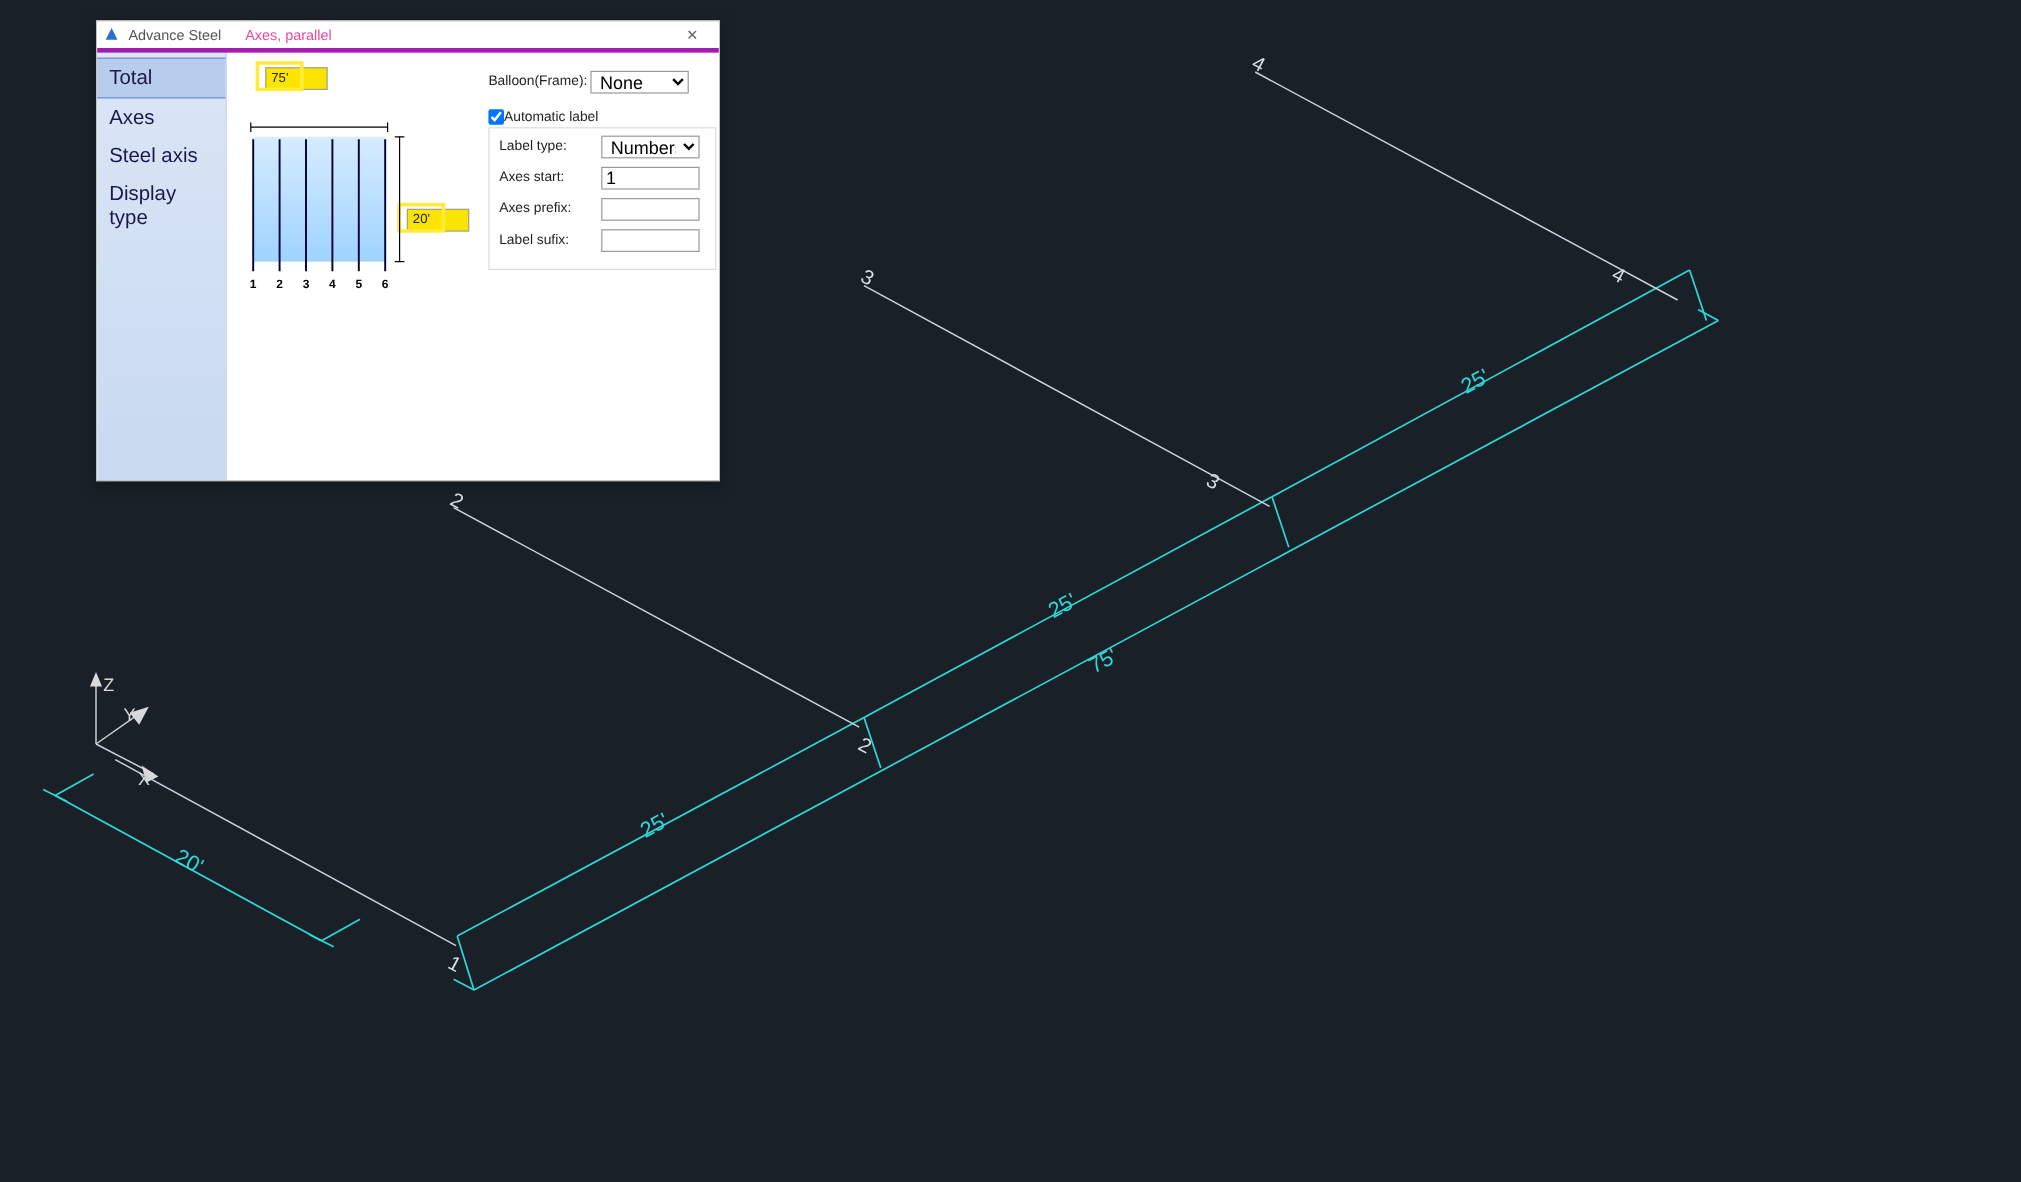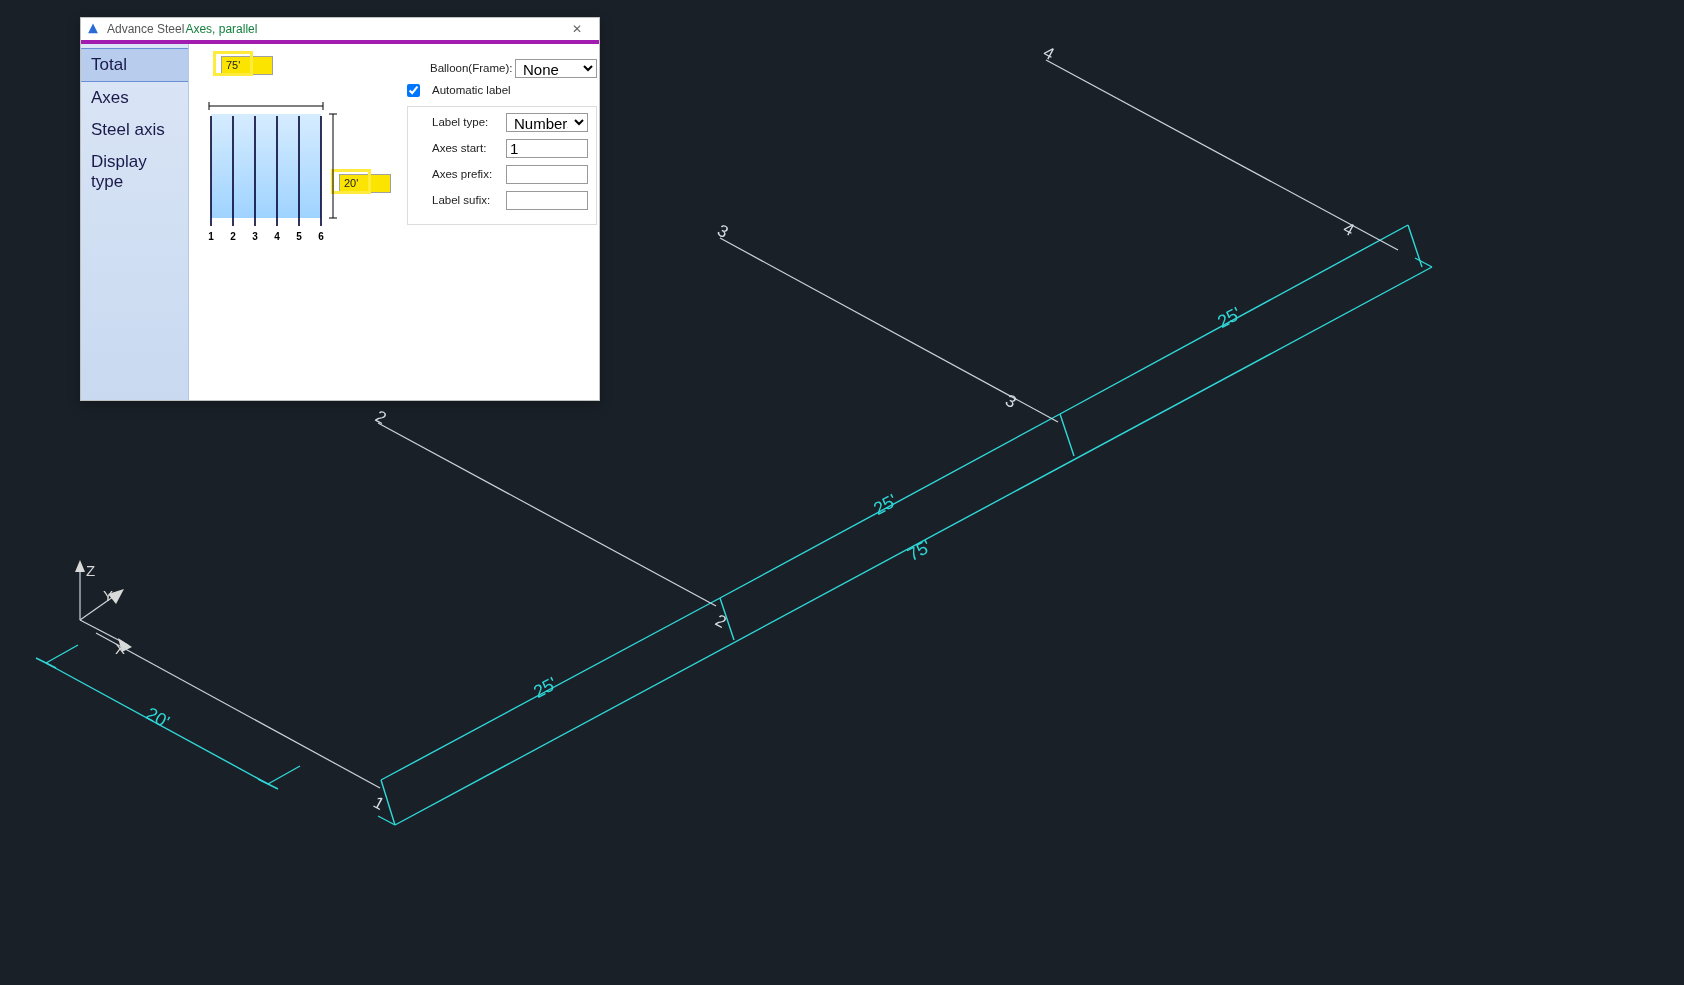--- a/index.html
+++ b/index.html
@@ -11,21 +11,21 @@
     background: #ffffff; border: 1px solid #c0c0c0;
     box-shadow: 0 4px 12px rgba(0,0,0,0.25);
   }
   .titlebar {
     height: 26px; background: #ffffff; display: flex; align-items: center;
     padding: 0 4px; border-bottom: 4px solid #a21caf; color: #5a5a5a; font-size: 12px;
   }
   .titlebar .app-icon { width: 16px; height: 16px; margin-right: 6px; display:flex; align-items:center; justify-content:center;}
   .titlebar .app-icon svg { width:14px; height:14px; }
   .titlebar .title-text { flex: 0 0 auto; color:#555; }
-  .titlebar .title-sub { margin-left: 1px; color:#15803d; }
+  .titlebar .title-sub { margin-left: 20px; color:#ec4899; }
   .titlebar .spacer { flex: 1 1 auto; }
   .titlebar .close-btn {
     width: 36px; height: 24px; display:flex; align-items:center; justify-content:center;
     color:#666; cursor:pointer;
   }
 
   .dlg-body { display:flex; height: calc(100% - 26px); }
   .sidebar {
     width: 108px; background: linear-gradient(#dbe6f6,#c8d9f0);
     border-right: 1px solid #b5c9e6; padding-top: 4px;
@@ -47,29 +47,29 @@
   }
   .input20-wrap { position:absolute; left:150px; top:129px; }
   .input20 {
     width: 52px; height: 19px; border:1px solid #a0a0a0; background:#fbe500;
     font-size:11px; padding:0 4px; color:#222;
   }
 
   .preview { position:absolute; left:18px; top:54px; width:140px; height:150px; }
 
   .form { position:absolute; left:218px; top:14px; width:190px; font-size:11.5px; color:#222; }
-  .form .row { display:flex; align-items:center; margin-bottom:6px; height:20px;justify-content:flex-end; }
+  .form .row { display:flex; align-items:center; margin-bottom:6px; height:20px; }
   .form .row label { width:85px; }
   .form select, .form input[type=text] {
     width: 82px; height:19px; font-size:15px; border:1px solid #999; background:#fff; padding:0 3px;
   }
-  .form .cb { display:flex; align-items:flex-start; gap:12px; height:20px; margin-bottom:4px;}
+  .form .cb { display:flex; align-items:flex-end; gap:0; height:20px; margin-bottom:4px;}
   .form .cb input { width:13px; height:13px; }
   .form .grp {
-    border:1px solid #dcdcdc; border-top:none; padding:6px 8px 8px 24px; margin-top:-2px;
+    border:1px solid #dcdcdc; border-top:none; padding:6px 8px 8px 8px; margin-top:-2px;
     position:relative;
   }
   .form .grp::before {
     content:""; position:absolute; top:0; left:0; right:0; height:1px; background:#dcdcdc;
   }
 
   
   .viewport-svg { position:absolute; inset:0; width:100%; height:100%; }
   .viewport-svg text { font-family: Arial, sans-serif; }
   .dim-cyan { stroke:#2fd8d8; fill:none; stroke-width:1.4; }

